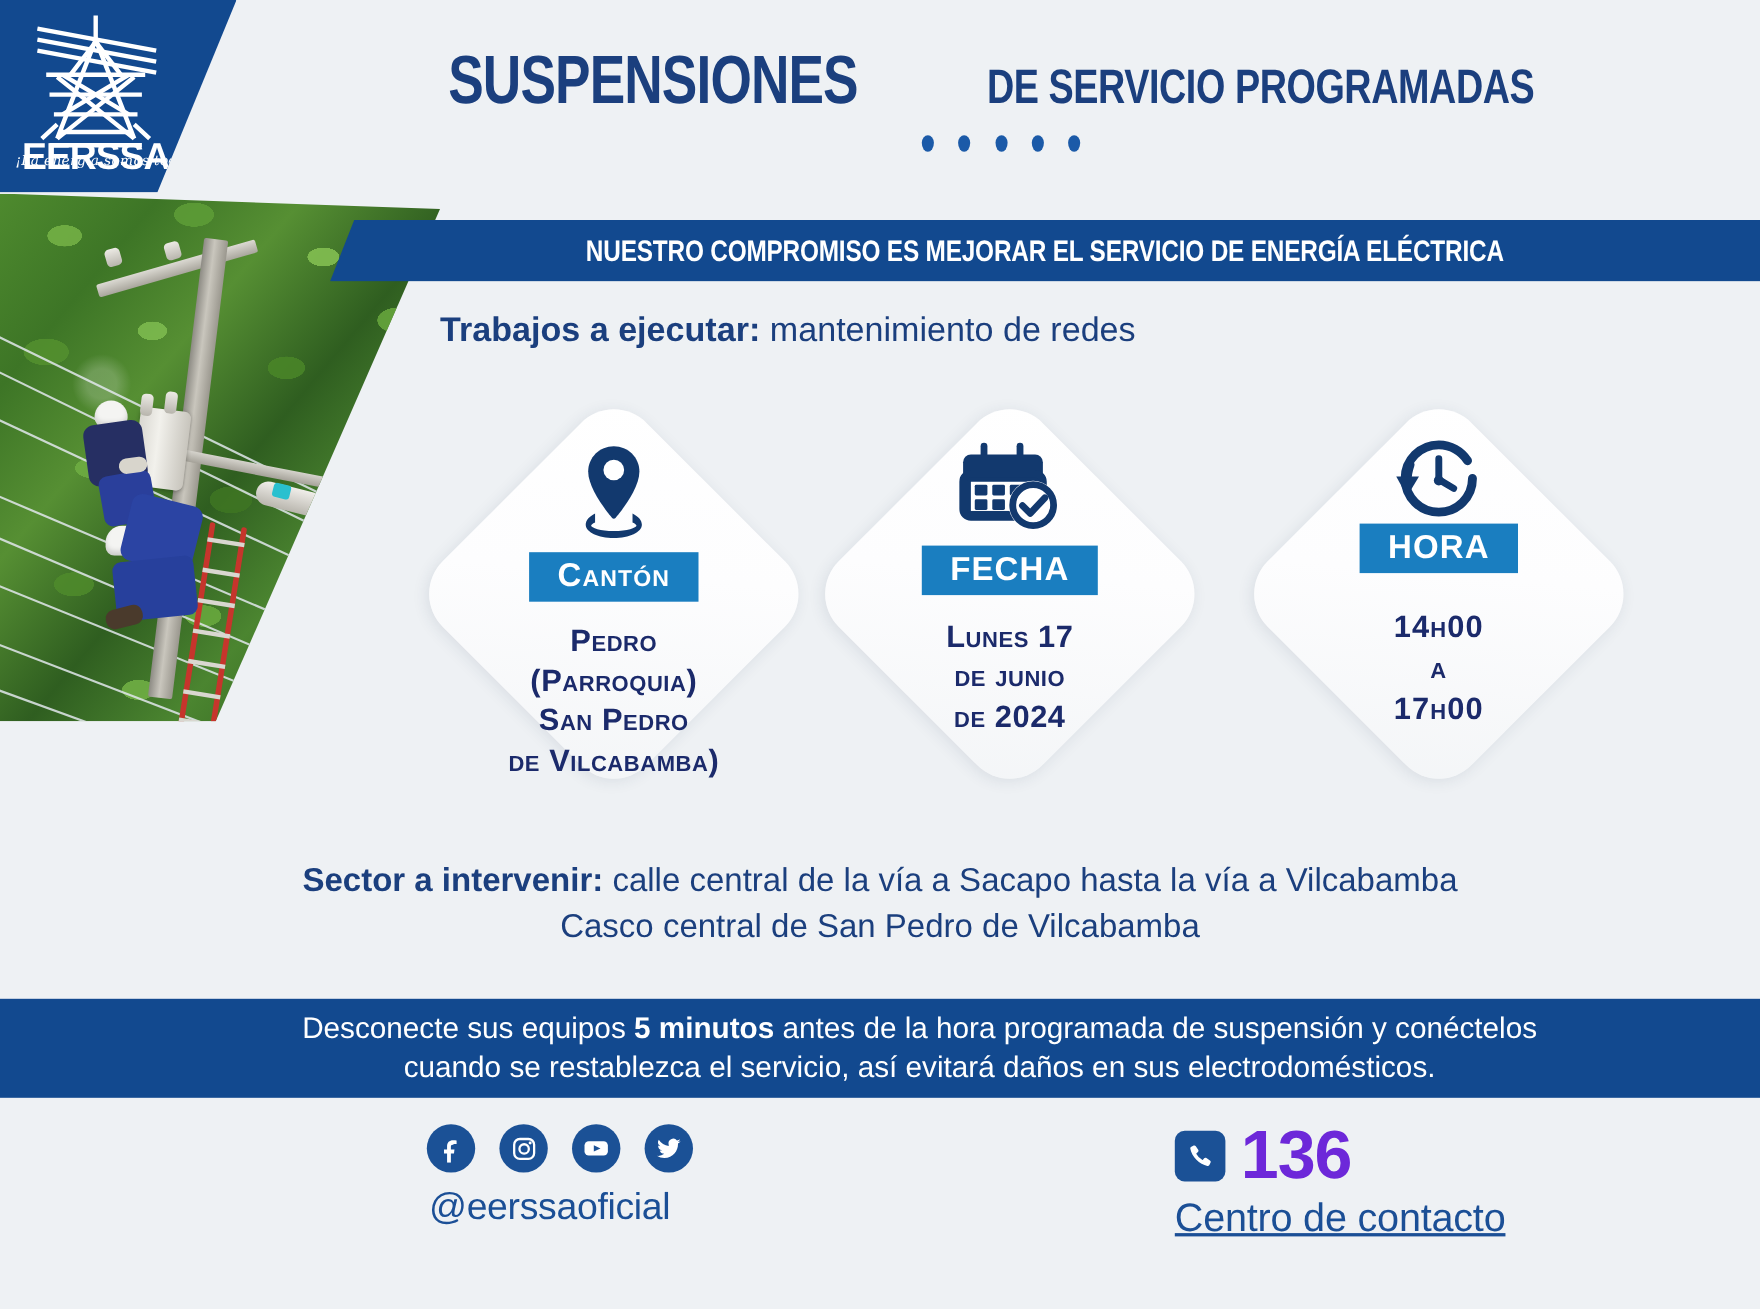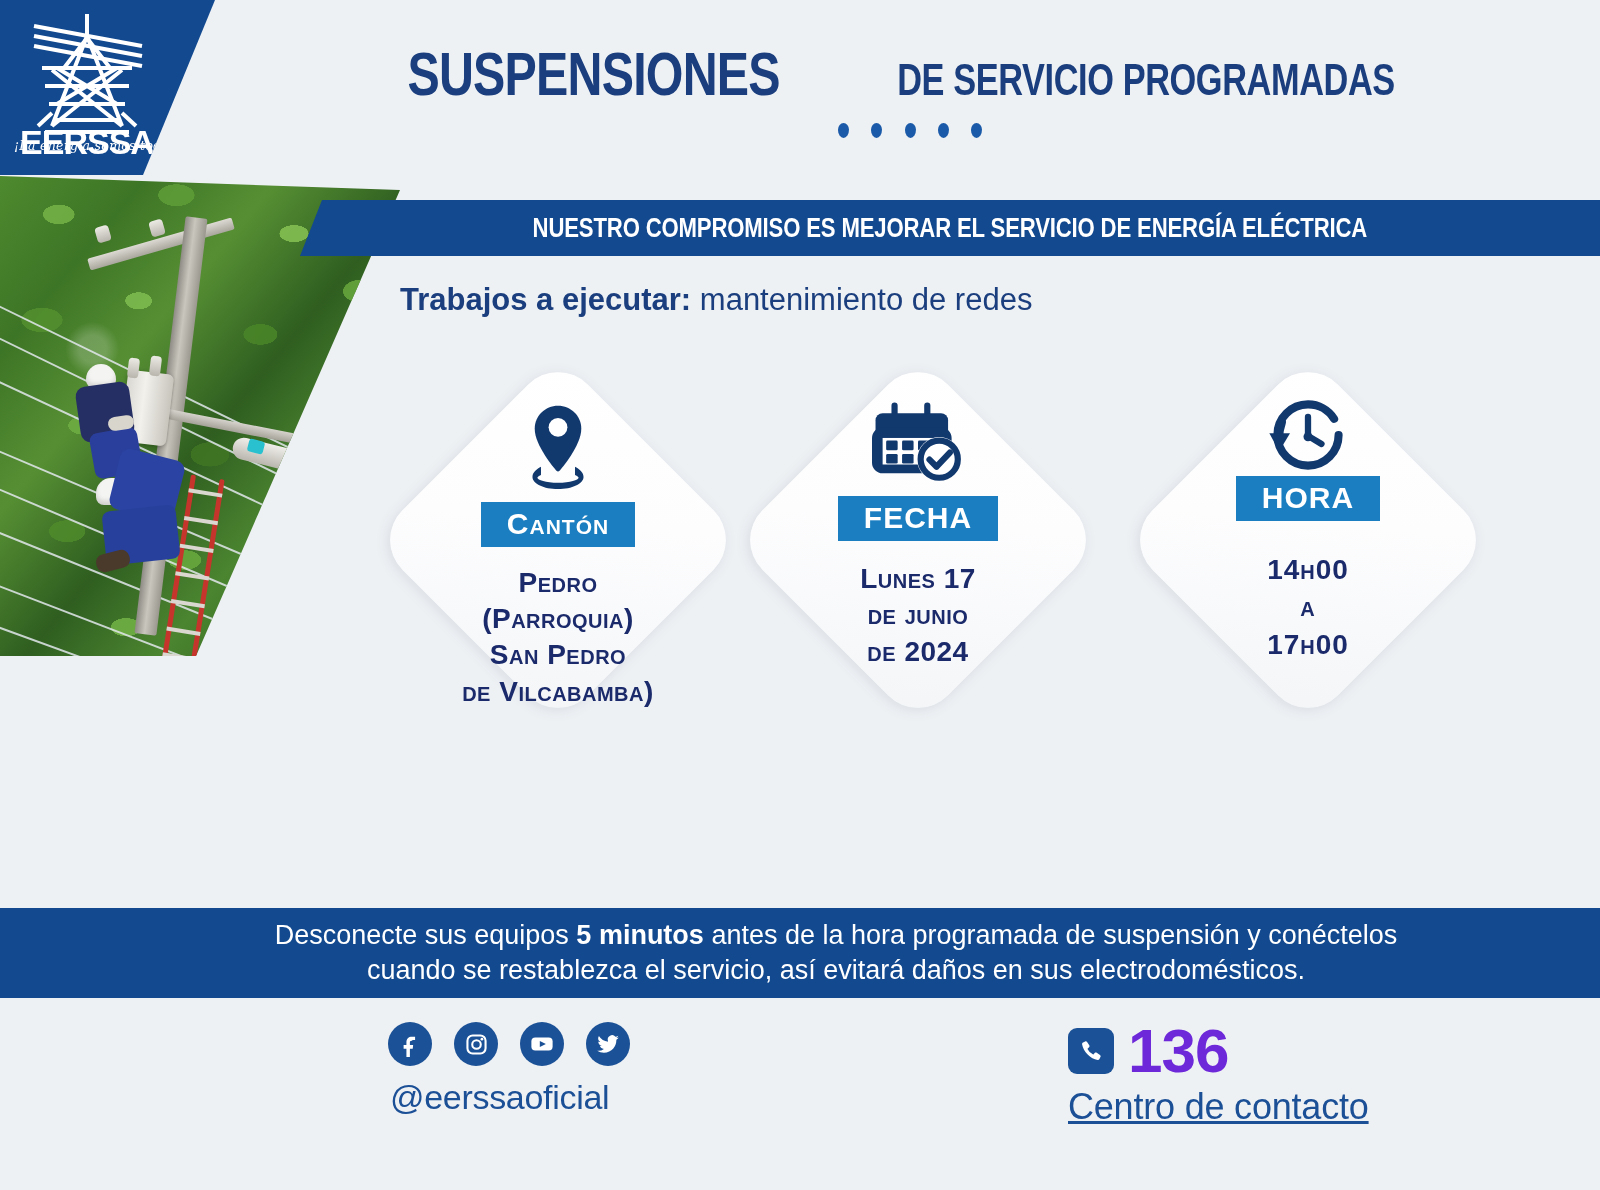--- a/index.html
+++ b/index.html
@@ -366,20 +366,27 @@
         <div class="card-label caps">HORA</div>
         <div class="card-value wide">
             <div>14h00</div>
             <div>a</div>
             <div>17h00</div>
           </div>
       </div>
     </div>
   </div>
 
+  <div class="sector">
+    <div>
+      <b>Sector a intervenir:</b>
+      <span>calle central de la vía a Sacapo hasta la vía a Vilcabamba</span>
+    </div>
+    <div>Casco central de San Pedro de Vilcabamba</div>
+  </div>
 
   <div class="warn">
     <p><span>Desconecte sus equipos </span><b>5 minutos</b><span> antes de la hora programada de suspensión y conéctelos</span></p>
     <p>cuando se restablezca el servicio, así evitará daños en sus electrodomésticos.</p>
   </div>
 
   <div class="footer">
 
     <div class="social">
       <div class="social-row">

